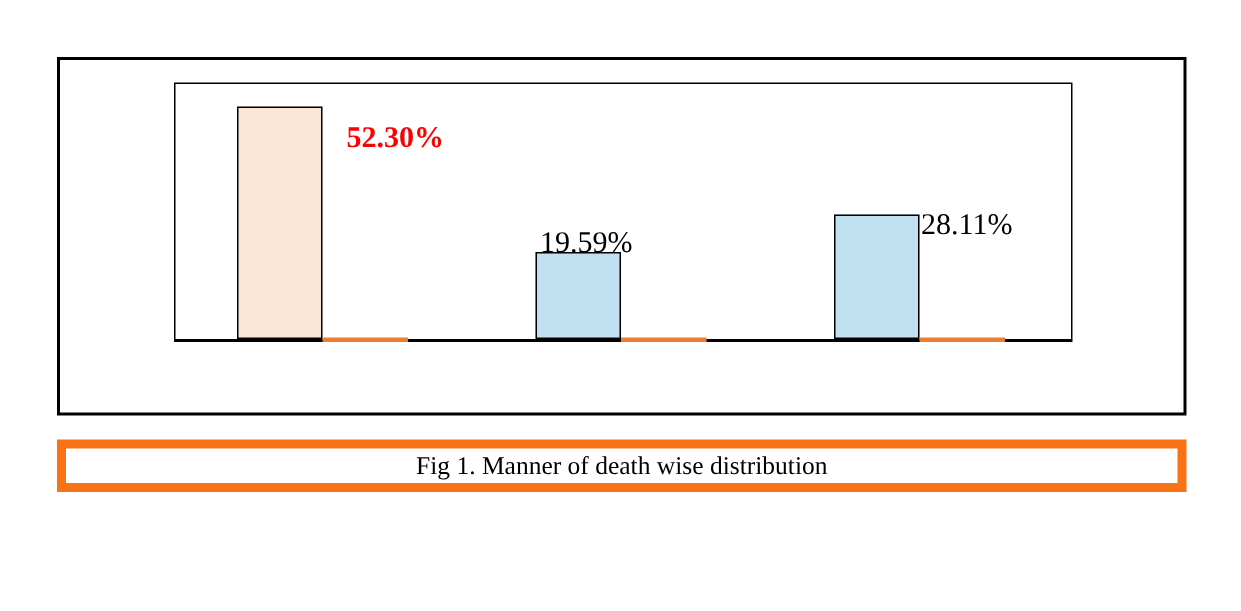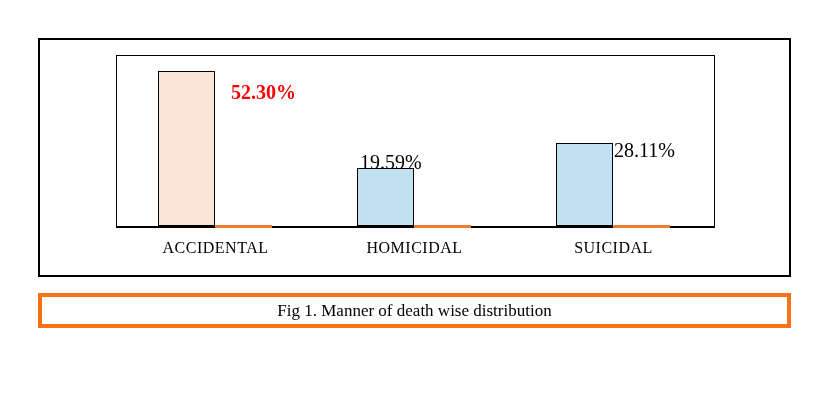--- a/index.html
+++ b/index.html
@@ -72,21 +72,21 @@
     text-align: center;
     font-size: 16px;
     line-height: 20px;
     color: #000;
     letter-spacing: 0.5px;
   }
   .caption-frame {
     position: absolute;
     left: 38px; top: 293px;
     width: 753px; height: 35px;
-    border: 4px solid #f97316;
+    border: 6px solid #f97316;
     box-sizing: border-box;
     background: #ffffff;
     display: flex;
     align-items: center;
     justify-content: center;
   }
   .caption-text {
     font-size: 17px;
     color: #000;
   }
@@ -112,24 +112,19 @@
       </div>
 
       <div class="slot s2">
         <div class="bar" style="height: 83px; background: rgb(193, 224, 242);"></div>
         <div class="flat-bar" style="background: rgb(237, 125, 49);"></div>
         <div class="value-label v2" style="color: rgb(0, 0, 0);">28.11%</div>
       </div>
 
     </div>
 
-    <div class="x-labels">
-      <div class="x-label">ACCIDENTAL</div>
-      <div class="x-label">HOMICIDAL</div>
-      <div class="x-label">SUICIDAL</div>
-    </div>
   </div>
 
   <div class="caption-frame">
     <span class="caption-text">Fig 1. Manner of death wise distribution</span>
   </div>
 
 </div>
 
 </body></html>

